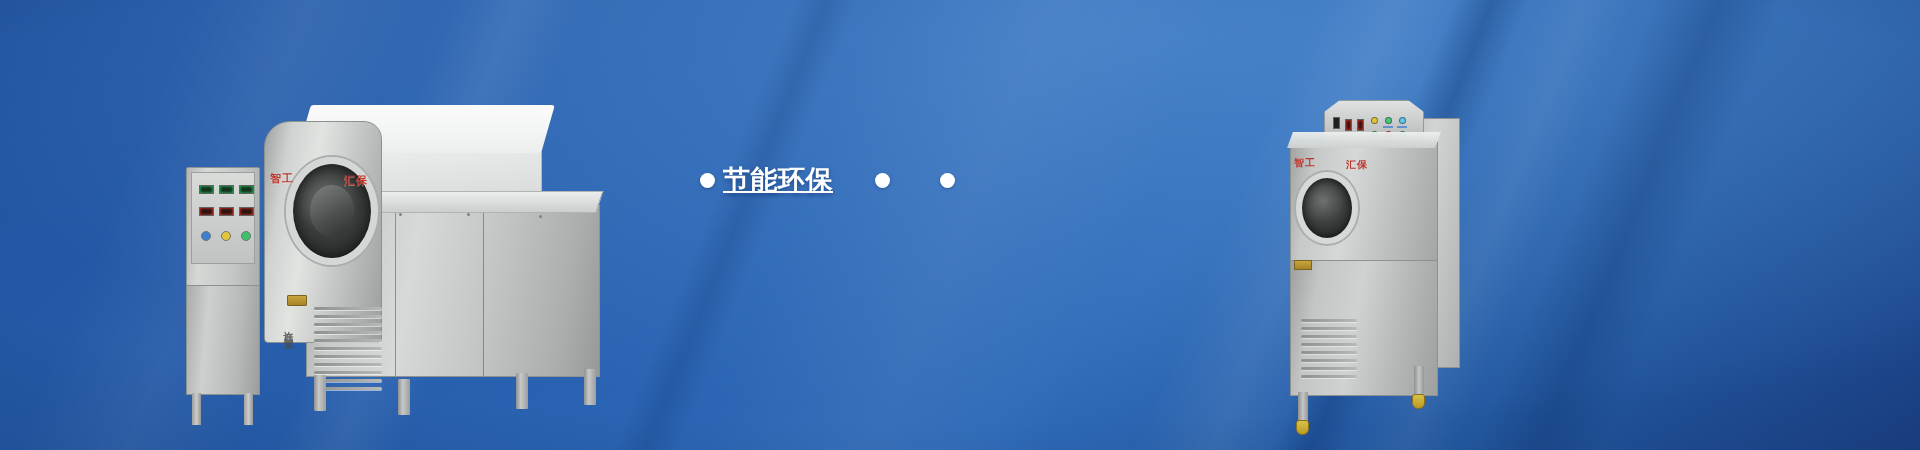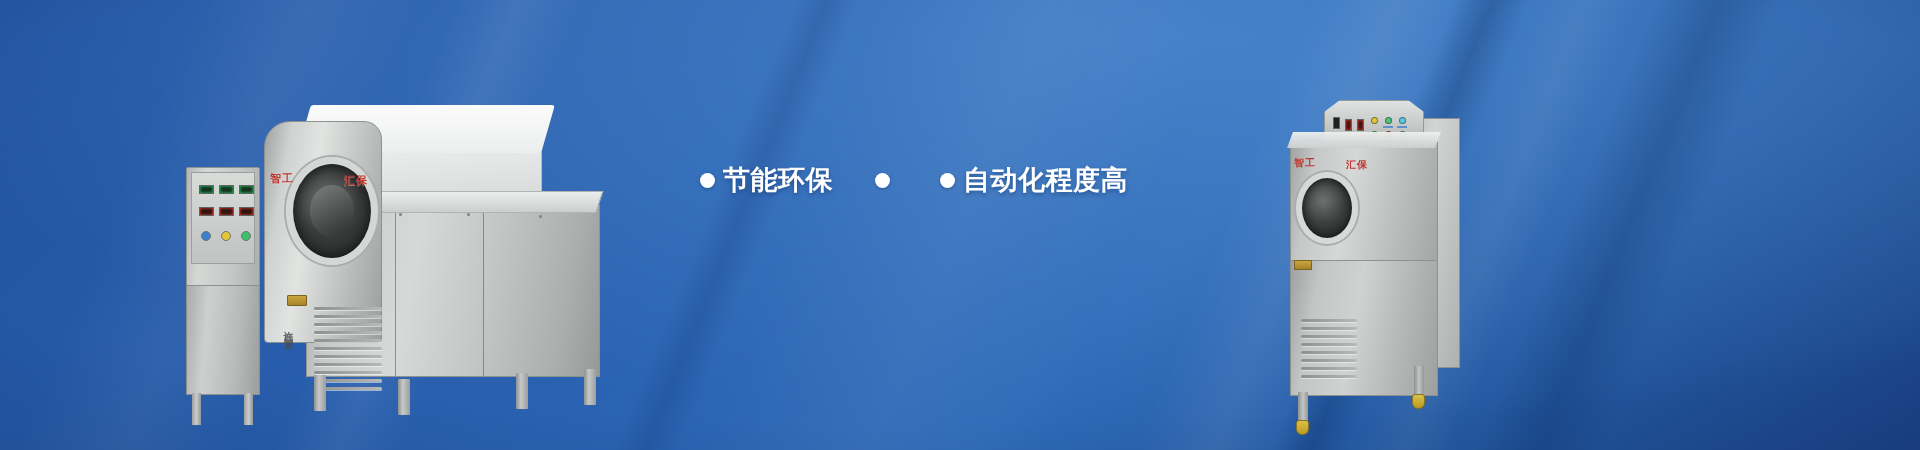--- a/index.html
+++ b/index.html
@@ -65,20 +65,21 @@
     white-space:nowrap;
   }
   .feature{
     display:flex;
     align-items:center;
     color:#ffffff;
     font-size:27px;
     font-weight:bold;
     letter-spacing:.5px;
     text-shadow:0 2px 4px rgba(12,40,90,.45);
+    text-decoration:underline;
   }
   .dot{
     width:15px;height:15px;border-radius:50%;
     background:#ffffff;margin-right:8px;flex:0 0 auto;
     box-shadow:0 1px 3px rgba(12,40,90,.4);
   }
 
   
   .machine-left{position:absolute;left:186px;top:95px;width:470px;height:300px;}
 
@@ -289,18 +290,17 @@
     <div class="features">
       <div class="feature">
         <span class="dot"></span>
         <span>节能环保</span>
       </div>
       <div class="feature">
         <span class="dot"></span>
       </div>
       <div class="feature">
         <span class="dot"></span>
-        <span>自动化程度高</span>
       </div>
     </div>
   </div>
 
 </div>
 
 </body></html>

